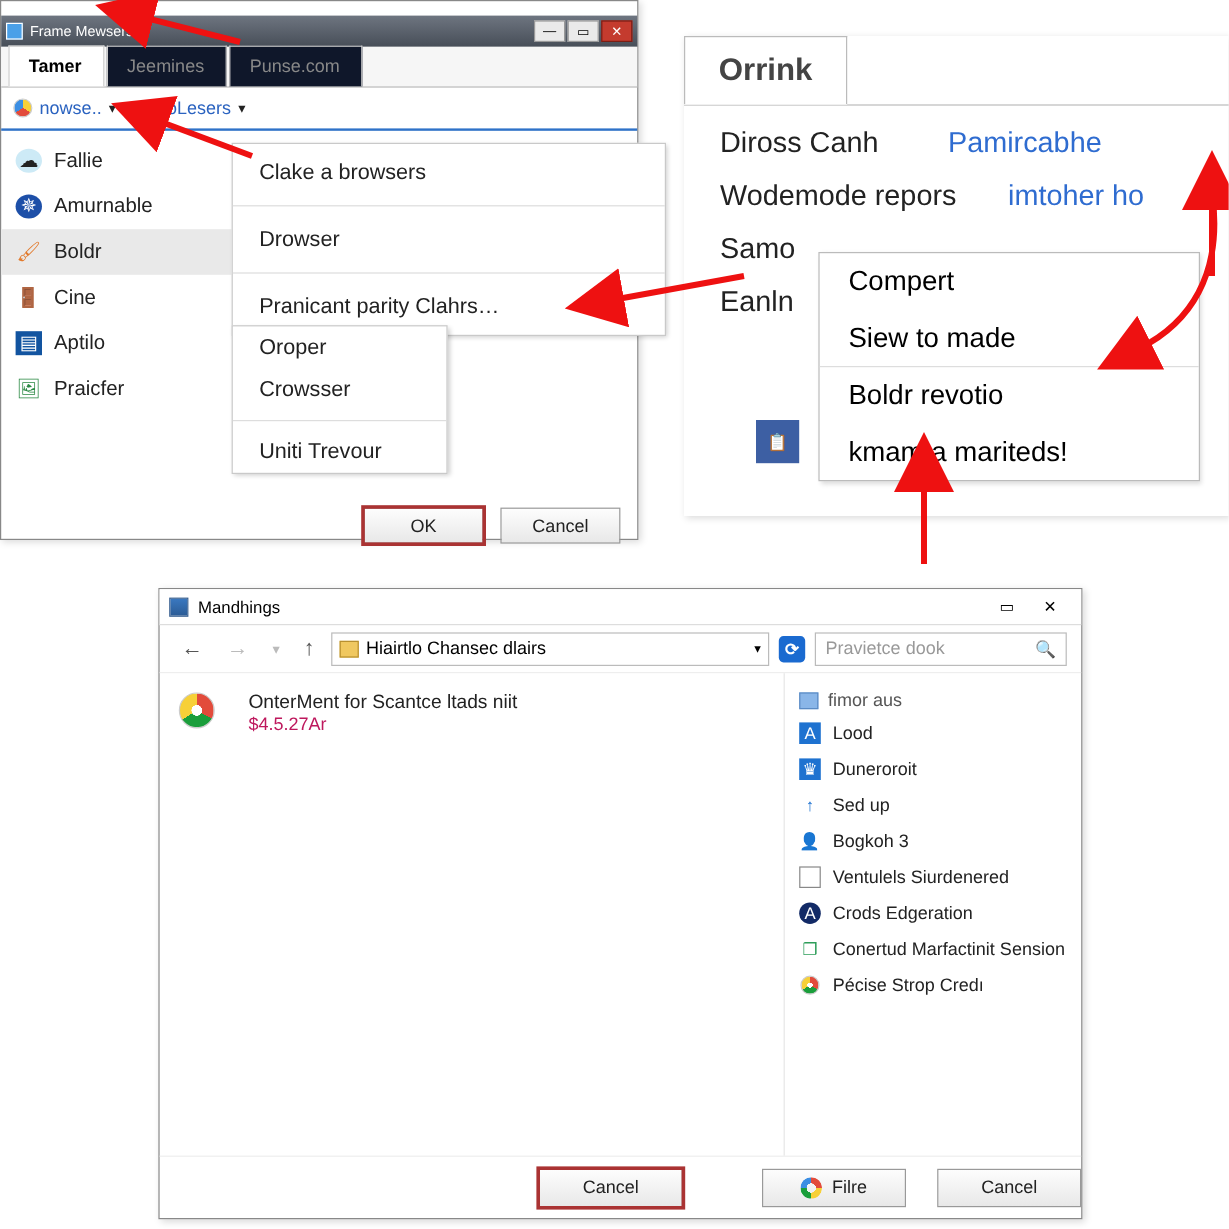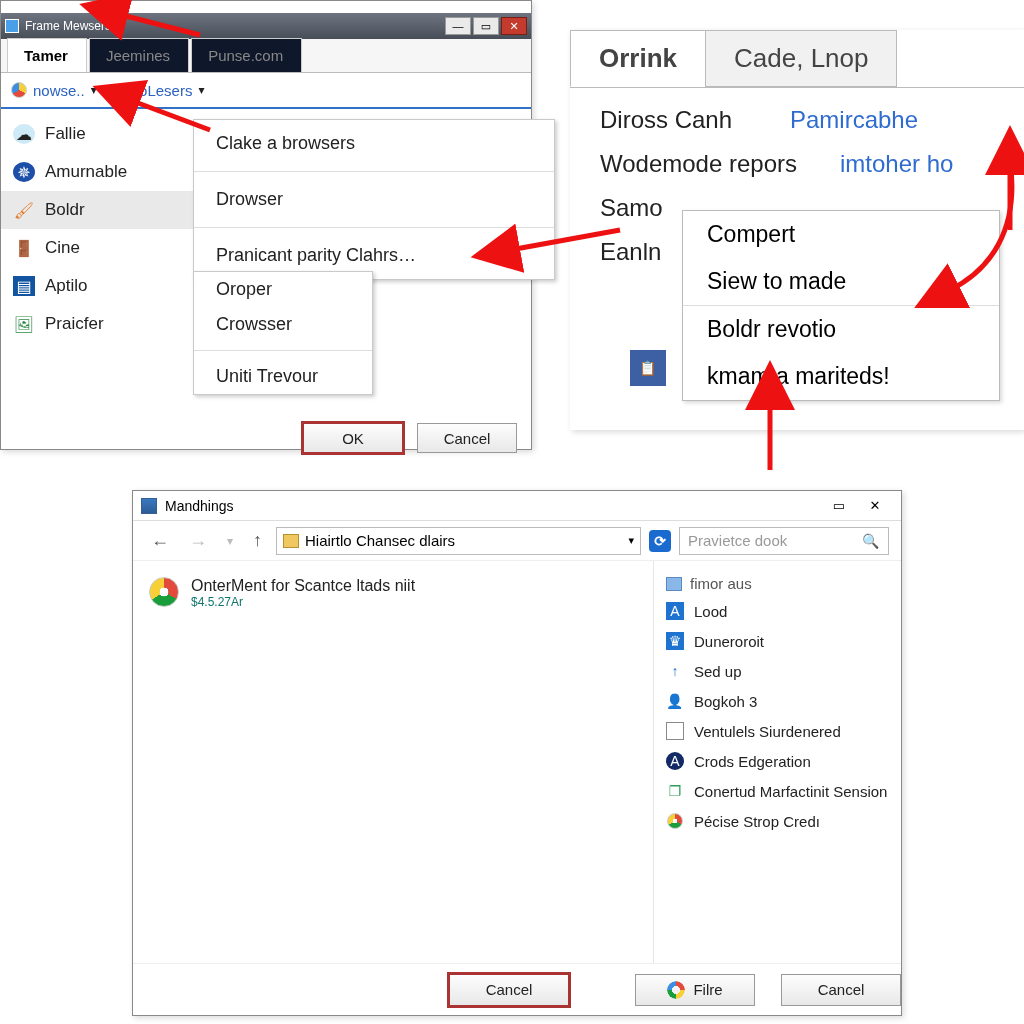--- a/index.html
+++ b/index.html
@@ -119,28 +119,28 @@
   }
   #win3 .addr .folder-ic{width:16px;height:14px;background:#f0c860;border:1px solid #b89030}
   #win3 .addr .caret{margin-left:auto;font-size:11px}
   #win3 .refresh-badge{width:22px;height:22px;border-radius:4px;background:#1a6ad0;color:#fff;display:flex;align-items:center;justify-content:center;font-weight:bold}
   #win3 .search{
     width:210px;height:28px;border:1px solid #bbb;display:flex;align-items:center;padding:0 8px;color:#999;font-size:15px;
   }
   #win3 .search .mag{margin-left:auto;font-size:14px;color:#555}
   #win3 .content{display:flex;height:calc(100% - 30px - 40px - 52px)}
   #win3 .main{flex:1;padding:16px}
-  #win3 .file{display:flex;gap:12px}
+  #win3 .file{display:flex;gap:28px}
   #win3 .chrome-ic{width:30px;height:30px;border-radius:50%;
     background: radial-gradient(circle at 50% 50%, #fff 0 22%, transparent 23%),
                 conic-gradient(#e24b3b 0 33%,#1a9e3b 0 66%,#f7d038 0);
     border:1px solid #ccc;
   }
   #win3 .file .t1{font-size:16px;color:#222}
-  #win3 .file .t2{font-size:12px;color:#0f766e}
+  #win3 .file .t2{font-size:15px;color:#be185d}
   #win3 .side{width:248px;border-left:1px solid #e6e6e6;padding:10px 0}
   #win3 .shead{display:flex;align-items:center;gap:8px;padding:4px 12px;color:#555;font-size:15px}
   #win3 .shead .sic{width:16px;height:14px;background:#8ab6e8;border:1px solid #5b8bc4}
   #win3 .sitem{display:flex;align-items:center;gap:10px;padding:6px 12px;font-size:15px;color:#222}
   #win3 .sitem .sic{width:18px;height:18px;display:flex;align-items:center;justify-content:center;font-size:14px}
   #win3 .footer{
     height:52px;display:flex;align-items:center;justify-content:center;gap:26px;border-top:1px solid #eee;
   }
   #win3 .footer .left-slot{flex:1}
   #win3 .footer .btn{min-width:120px;height:32px}
@@ -234,21 +234,20 @@
     <div class="btnrow">
       <div class="btn highlight">OK</div>
       <div class="btn">Cancel</div>
     </div>
   </div>
 </div>
 
 <div id="panel2" class="window">
   <div class="ptabs">
     <div class="ptab active">Orrink</div>
-    <div class="ptab">Cade, Lnop</div>
   </div>
   <div class="rows">
     <div class="row">
         <span class="lab">Diross Canh</span>
         <span class="link">Pamircabhe</span>
       </div>
     <div class="row">
         <span class="lab" style="min-width:240px">Wodemode repors</span>
         <span class="link">imtoher ho</span>
       </div>

